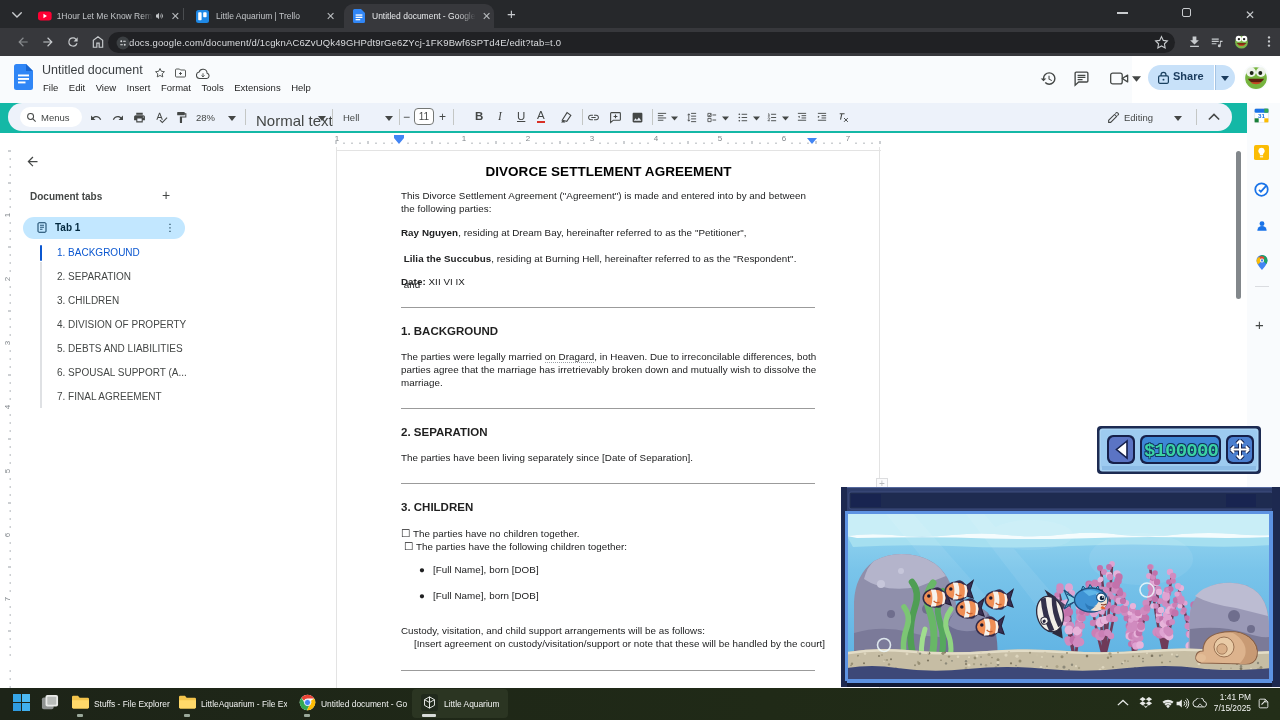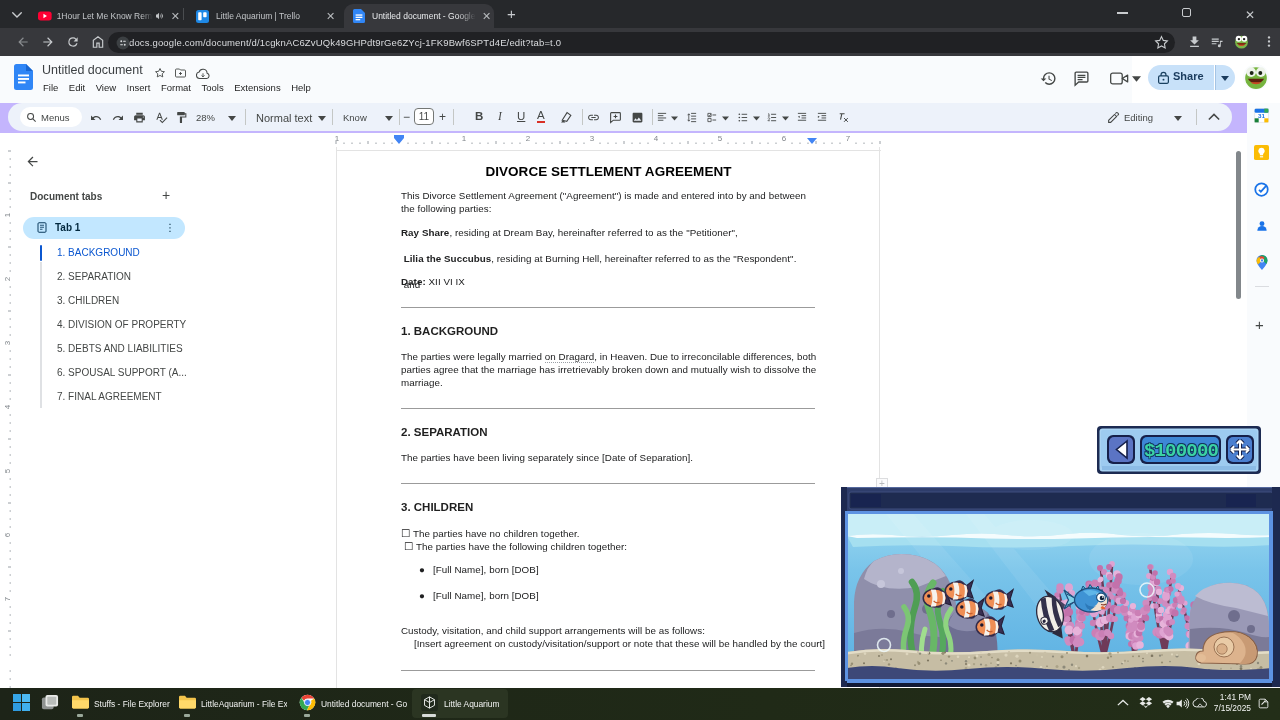--- a/index.html
+++ b/index.html
@@ -7,21 +7,21 @@
 .abs{position:absolute;}
 
 #tabstrip{position:absolute;top:0;left:0;width:1280px;height:28px;background:#26282b;}
 .tab{position:absolute;top:4px;height:24px;border-radius:8px 8px 0 0;display:flex;align-items:center;font-size:8.5px;color:#c3c6c9;}
 .tabx{color:#b7babd;font-size:11px;margin-left:6px;}
 #toolbar{position:absolute;top:28px;left:0;width:1280px;height:28px;background:#37383c;}
 #urlbar{position:absolute;top:32px;left:108px;width:1067px;height:21px;background:#202124;border-radius:11px;color:#dadcdf;font-size:9.5px;line-height:21px;}
 .cicon{position:absolute;color:#c8cbce;}
 
 #dhead{position:absolute;top:56px;left:0;width:1132px;height:47px;background:#f9fbfd;}
-#dtoolbar{position:absolute;top:103px;left:0;width:1280px;height:30px;background:#c4b5fd;}
+#dtoolbar{position:absolute;top:103px;left:0;width:1280px;height:30px;background:#14b8a6;}
 #dtoolbarpill{position:absolute;top:0px;left:8px;width:1224px;height:28px;background:#edf2fa;border-radius:14px;}
 #menus{position:absolute;top:26px;left:43px;font-size:9.5px;color:#1f1f1f;}
 #menus span{margin-right:10.5px;}
 #ruler{position:absolute;top:133px;left:0;width:1280px;height:14px;background:#fff;}
 
 #content{position:absolute;top:147px;left:0;width:1280px;height:541px;background:#fff;}
 #page{position:absolute;top:147px;left:336px;width:544px;height:541px;background:#fff;border-left:1px solid #e3e3e3;border-right:1px solid #e3e3e3;}
 .dline{position:absolute;font-size:9.8px;color:#202122;white-space:nowrap;letter-spacing:0.05px;}
 .hr{position:absolute;left:401px;width:414px;border-top:1px solid #9b9b9b;}
 .h2d{position:absolute;font-size:11.5px;font-weight:bold;color:#1f1f1f;white-space:nowrap;}
@@ -208,26 +208,26 @@
         <path d="M12.45 16h2.09L9.43 3H7.57L2.46 16h2.09l1.12-3h5.64l1.14 3zm-6.02-5L8.5 5.48 10.57 11H6.43zm15.16.59l-8.09 8.09L9.83 16l-1.41 1.41 5.09 5.09L23 13l-1.41-1.41z" fill="#444746"></path>
       </svg>
     <svg class="abs" style="left:175px;top:8px" width="13" height="13" viewBox="0 0 24 24">
         <path d="M18 4V3c0-.55-.45-1-1-1H5c-.55 0-1 .45-1 1v4c0 .55.45 1 1 1h12c.55 0 1-.45 1-1V6h1v4H9v11c0 .55.45 1 1 1h2c.55 0 1-.45 1-1v-9h8V4h-3z" fill="#444746"></path>
       </svg>
     <div class="abs" style="left:196px;top:9px;font-size:9.5px;color:#444746">28%</div>
     <svg class="abs" style="left:228px;top:13px" width="8" height="5" viewBox="0 0 10 6">
         <path d="M0 0 L5 6 L10 0 Z" fill="#444746"></path>
       </svg>
     <div class="abs" style="left:245px;top:6px;width:1px;height:16px;background:#c4c7c5"></div>
-    <div class="abs" style="left:256px;top:9px;font-size:11px;color:#444746">Normal text</div>
+    <div class="abs" style="left:256px;top:9px;font-size:15px;color:#444746">Normal text</div>
     <svg class="abs" style="left:318px;top:13px" width="8" height="5" viewBox="0 0 10 6">
         <path d="M0 0 L5 6 L10 0 Z" fill="#444746"></path>
       </svg>
     <div class="abs" style="left:332px;top:6px;width:1px;height:16px;background:#c4c7c5"></div>
-    <div class="abs" style="left:343px;top:9px;font-size:9.5px;color:#444746">Know</div>
+    <div class="abs" style="left:343px;top:9px;font-size:9.5px;color:#444746">Hell</div>
     <svg class="abs" style="left:385px;top:13px" width="8" height="5" viewBox="0 0 10 6">
         <path d="M0 0 L5 6 L10 0 Z" fill="#444746"></path>
       </svg>
     <div class="abs" style="left:399px;top:6px;width:1px;height:16px;background:#c4c7c5"></div>
     <div class="abs" style="left:403px;top:7px;font-size:12px;color:#444746">−</div>
     <div class="abs" style="left:414px;top:5px;width:20px;height:17px;border:1px solid #747775;border-radius:4px;background:#fff;font-size:10px;color:#444746;text-align:center;line-height:16px;">11</div>
     <div class="abs" style="left:439px;top:7px;font-size:12px;color:#444746">+</div>
     <div class="abs" style="left:453px;top:6px;width:1px;height:16px;background:#c4c7c5"></div>
     <div class="abs" style="left:475px;top:7px;font-size:11.5px;font-weight:bold;color:#444746">B</div>
     <div class="abs" style="left:498px;top:7px;font-size:11.5px;font-style:italic;font-family:'Liberation Serif',serif;color:#444746">I</div>
@@ -348,21 +348,21 @@
         <text x="7" y="455" transform="rotate(-90 7 452)">7</text>
     </g>
   </svg>
   <div id="page"></div>
   <div class="abs" style="left:336px;top:150px;width:545px;height:1px;background:#e3e3e3"></div>
 
   <div id="doctext">
     <div class="dline" style="left:336px;width:545px;text-align:center;top:164px;font-size:13.5px;font-weight:bold;color:#000;">DIVORCE SETTLEMENT AGREEMENT</div>
     <div class="dline" style="left:401px;top:190px;">This Divorce Settlement Agreement ("Agreement") is made and entered into by and between</div>
     <div class="dline" style="left:401px;top:203px;">the following parties:</div>
-    <div class="dline" style="left:401px;top:227px;"><b>Ray Share</b>, residing at Dream Bay, hereinafter referred to as the "Petitioner",</div>
+    <div class="dline" style="left:401px;top:227px;"><b>Ray Nguyen</b>, residing at Dream Bay, hereinafter referred to as the "Petitioner",</div>
     <div class="dline" style="left:401px;top:240px;margin-top:39px;">&nbsp;and</div>
     <div class="dline" style="left:401px;top:253px;">&nbsp;<b>Lilia the Succubus</b>, residing at Burning Hell, hereinafter referred to as the "Respondent".</div>
     <div class="dline" style="left:401px;top:276px;"><b>Date:</b> XII VI IX</div>
     <div class="hr" style="top:307px;"></div>
     <div class="h2d" style="left:401px;top:325px;">1. BACKGROUND</div>
     <div class="dline" style="left:401px;top:351px;">The parties were legally married <span style="border-bottom:1.5px dotted #9aa0a6">on Dragard</span>, in Heaven. Due to irreconcilable differences, both</div>
     <div class="dline" style="left:401px;top:364px;">parties agree that the marriage has irretrievably broken down and mutually wish to dissolve the</div>
     <div class="dline" style="left:401px;top:377px;">marriage.</div>
     <div class="hr" style="top:408px;"></div>
     <div class="h2d" style="left:401px;top:426px;">2. SEPARATION</div>

